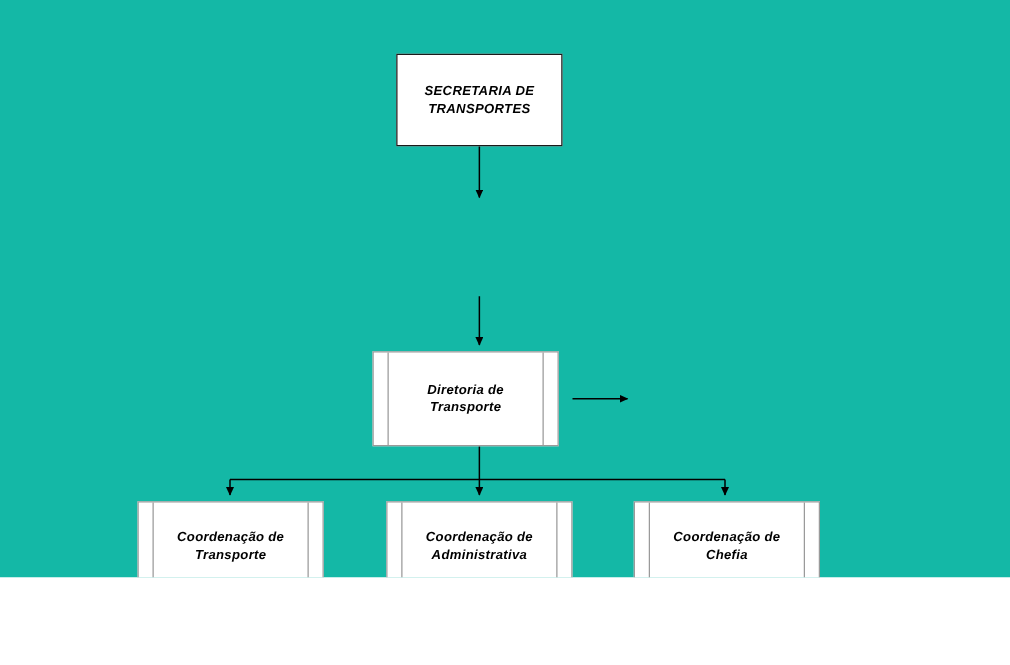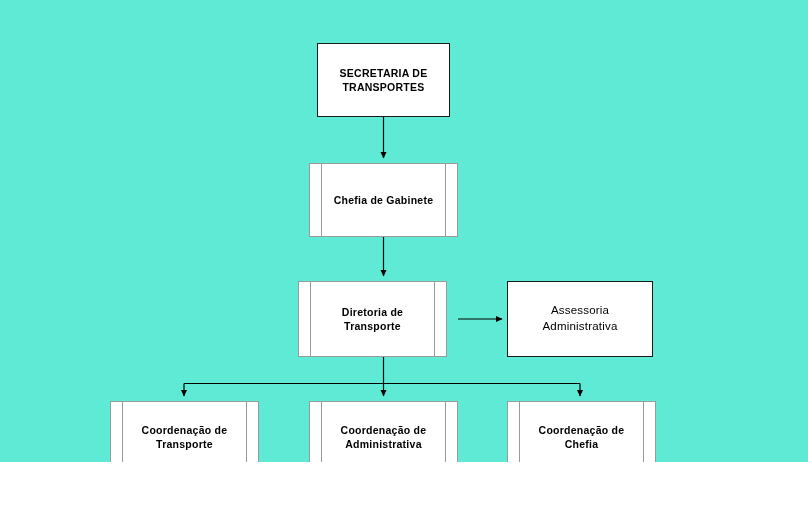--- a/index.html
+++ b/index.html
@@ -8,22 +8,23 @@
     padding: 0;
     background: #ffffff;
   }
   body {
     font-family: "Liberation Sans", sans-serif;
   }
   #canvas {
     position: relative;
     width: 808px;
     height: 462px;
-    background: #5eead4;
+    background: #14b8a6;
     overflow: hidden;
+    font-style: italic;
   }
   .node {
     position: absolute;
     box-sizing: border-box;
     background: #ffffff;
     display: flex;
     align-items: center;
     justify-content: center;
     text-align: center;
     line-height: 1.35;
@@ -110,39 +111,28 @@
     </g>
   </svg>
 
   <div class="node rect" style="left:317px; top:43px; width:133px; height:74px;">
     <div class="label t-bold fs-11">
       <span>SECRETARIA DE</span><br>
       <span>TRANSPORTES</span>
     </div>
   </div>
 
-  <div class="node process" style="left:309px; top:163px; width:149px; height:74px;">
-    <div class="label t-bold fs-11">
-      <span>Chefia de Gabinete</span>
-    </div>
-  </div>
 
   <div class="node process" style="left:298px; top:281px; width:149px; height:76px;">
     <div class="label t-bold fs-11">
       <span>Diretoria de</span><br>
       <span>Transporte</span>
     </div>
   </div>
 
-  <div class="node rect" style="left:507px; top:281px; width:146px; height:76px;">
-    <div class="label t-normal fs-12">
-      <span>Assessoria</span><br>
-      <span>Administrativa</span>
-    </div>
-  </div>
 
   <div class="node process" style="left:110px; top:401px; width:149px; height:72px;">
     <div class="label t-bold fs-11">
       <span>Coordenação de</span><br>
       <span>Transporte</span>
     </div>
   </div>
 
   <div class="node process" style="left:309px; top:401px; width:149px; height:72px;">
     <div class="label t-bold fs-11">

